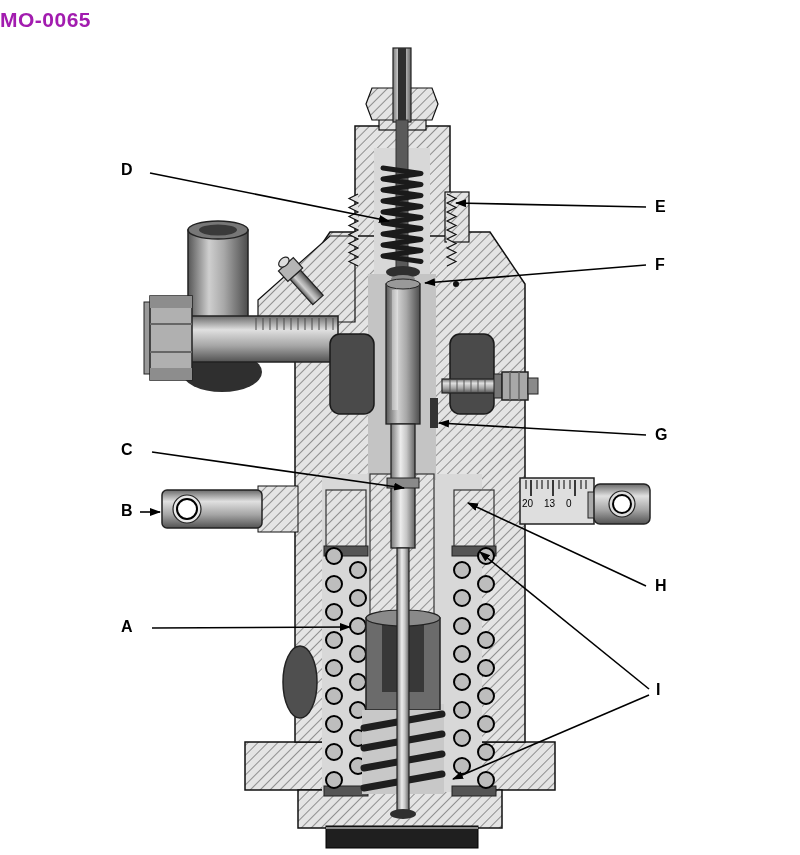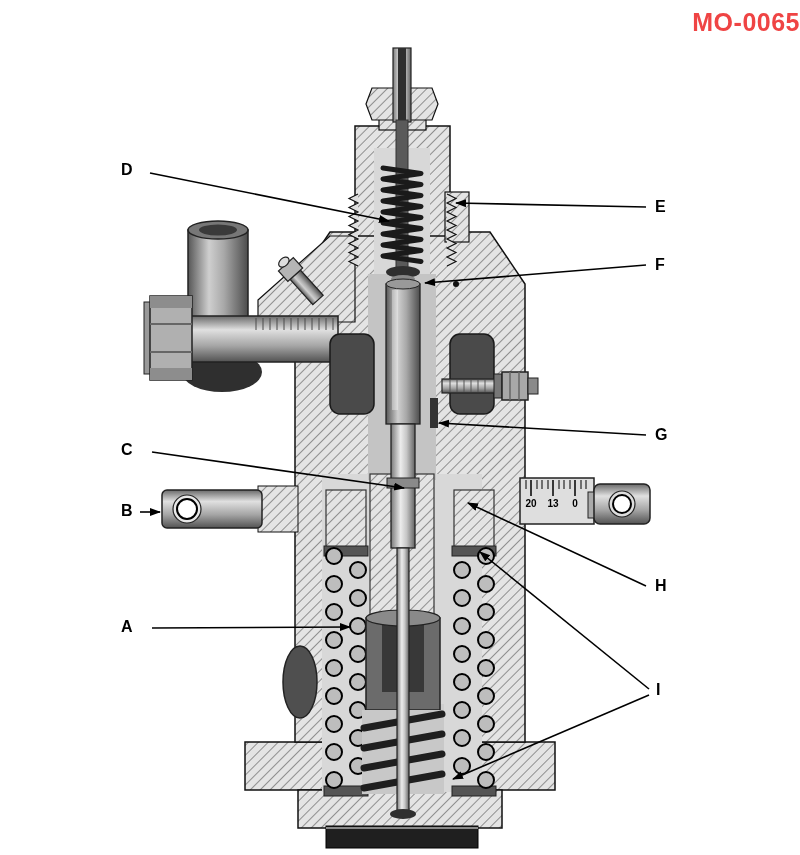--- a/index.html
+++ b/index.html
@@ -5,33 +5,33 @@
   html,body{margin:0;padding:0;background:#fff;}
   .stage{
     position:relative;
     width:800px;height:855px;
     background:#ffffff;
     font-family:"Liberation Sans", sans-serif;
     overflow:hidden;
   }
   .fig-title{
     position:absolute;left:0;right:0;top:8px;
-    text-align:right;
-    font-size:25px;font-weight:bold;color:#ef4444;
+    text-align:left;
+    font-size:21px;font-weight:bold;color:#a21caf;
     letter-spacing:.5px;
   }
   .callout{
     position:absolute;
     font-size:16px;font-weight:bold;color:#000;
     line-height:1;
   }
   .tick-num{
     position:absolute;
     font-size:10px;color:#000;
-    width:18px;text-align:center;line-height:1;font-weight:bold;
+    width:18px;line-height:1;
   }
   svg{position:absolute;left:0;top:0;}
 </style>
 </head>
 <body>
 
 <div class="stage">
 
   <div class="fig-title">MO-0065</div>
 

